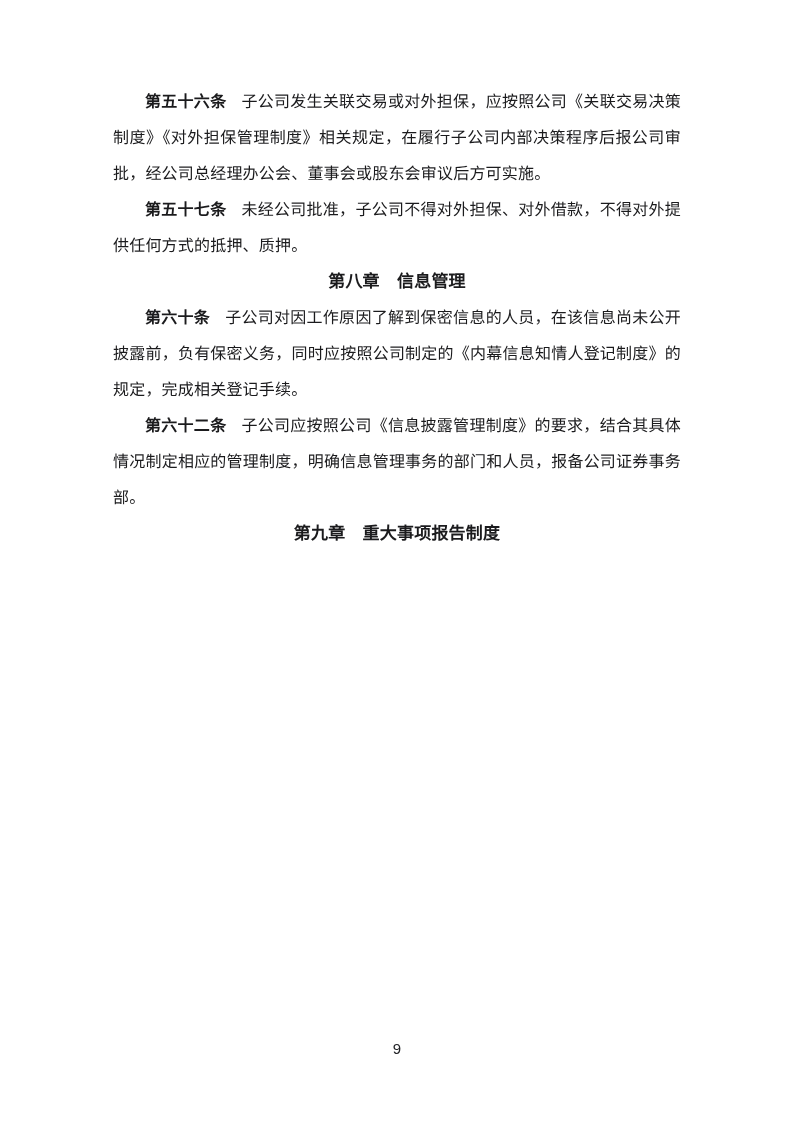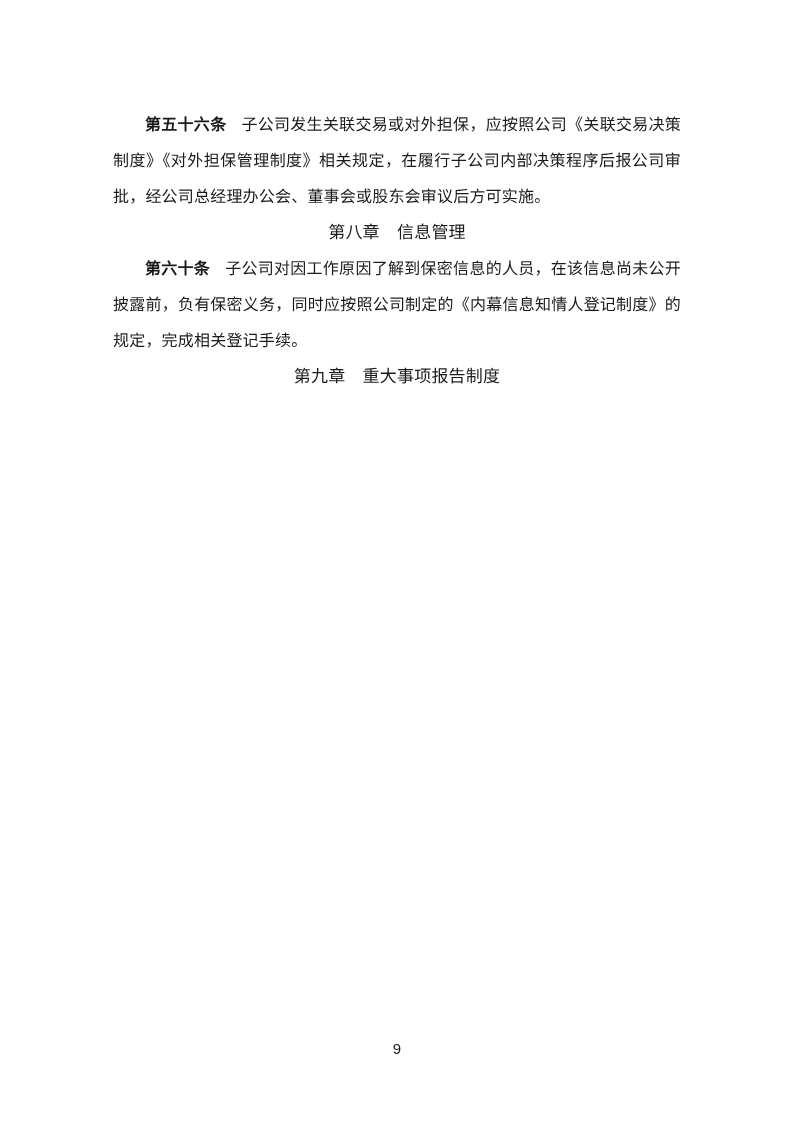--- a/index.html
+++ b/index.html
@@ -12,42 +12,42 @@
     width: 794px;
     height: 1123px;
     background: #ffffff;
     overflow: hidden;
     font-family: "Liberation Serif", serif;
     color: #1b1b1d;
   }
   .content {
     position: absolute;
     left: 113px;
-    top: 107px;
+    top: 84px;
     width: 568px;
   }
   p.article {
     margin: 0;
     font-size: 16px;
     line-height: 36px;
     text-align: justify;
     text-justify: inter-ideograph;
     text-indent: 32px;
     letter-spacing: 0.2px;
   }
   p.article .label {
     font-weight: 700;
     font-family: "Liberation Sans", sans-serif;
     margin-right: 15px;
   }
   h2.chapter {
     margin: 0;
     font-size: 17px;
     line-height: 36px;
-    font-weight: 400;
+    font-weight: 700;
     font-family: "Liberation Sans", sans-serif;
     text-align: center;
     text-indent: 0;
     letter-spacing: 0.2px;
   }
   .footer {
     position: absolute;
     left: 0;
     top: 1038px;
     width: 100%;
@@ -59,28 +59,30 @@
   }
 </style>
 </head>
 <body>
 
 <div class="page">
   <div class="content">
 
     <p class="article"><span class="label">第五十六条</span><span class="body-text">子公司发生关联交易或对外担保，应按照公司《关联交易决策制度》《对外担保管理制度》相关规定，在履行子公司内部决策程序后报公司审批，经公司总经理办公会、董事会或股东会审议后方可实施。</span></p>
 
+    <p class="article"><span class="label">第五十七条</span><span class="body-text">未经公司批准，子公司不得对外担保、对外借款，不得对外提供任何方式的抵押、质押。</span></p>
 
     <h2 class="chapter">第八章　信息管理</h2>
 
 
 
     <p class="article"><span class="label">第六十条</span><span class="body-text">子公司对因工作原因了解到保密信息的人员，在该信息尚未公开披露前，负有保密义务，同时应按照公司制定的《内幕信息知情人登记制度》的规定，完成相关登记手续。</span></p>
 
 
+    <p class="article"><span class="label">第六十二条</span><span class="body-text">子公司应按照公司《信息披露管理制度》的要求，结合其具体情况制定相应的管理制度，明确信息管理事务的部门和人员，报备公司证券事务部。</span></p>
 
     <h2 class="chapter">第九章　重大事项报告制度</h2>
 
 
   </div>
 
   <div class="footer">9</div>
 </div>
 
 </body></html>

